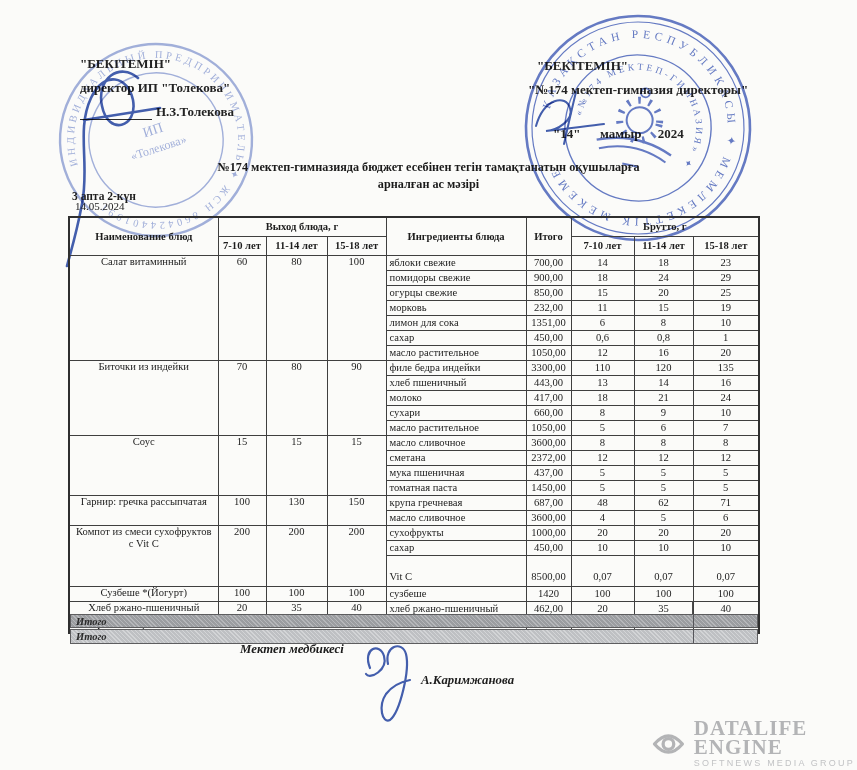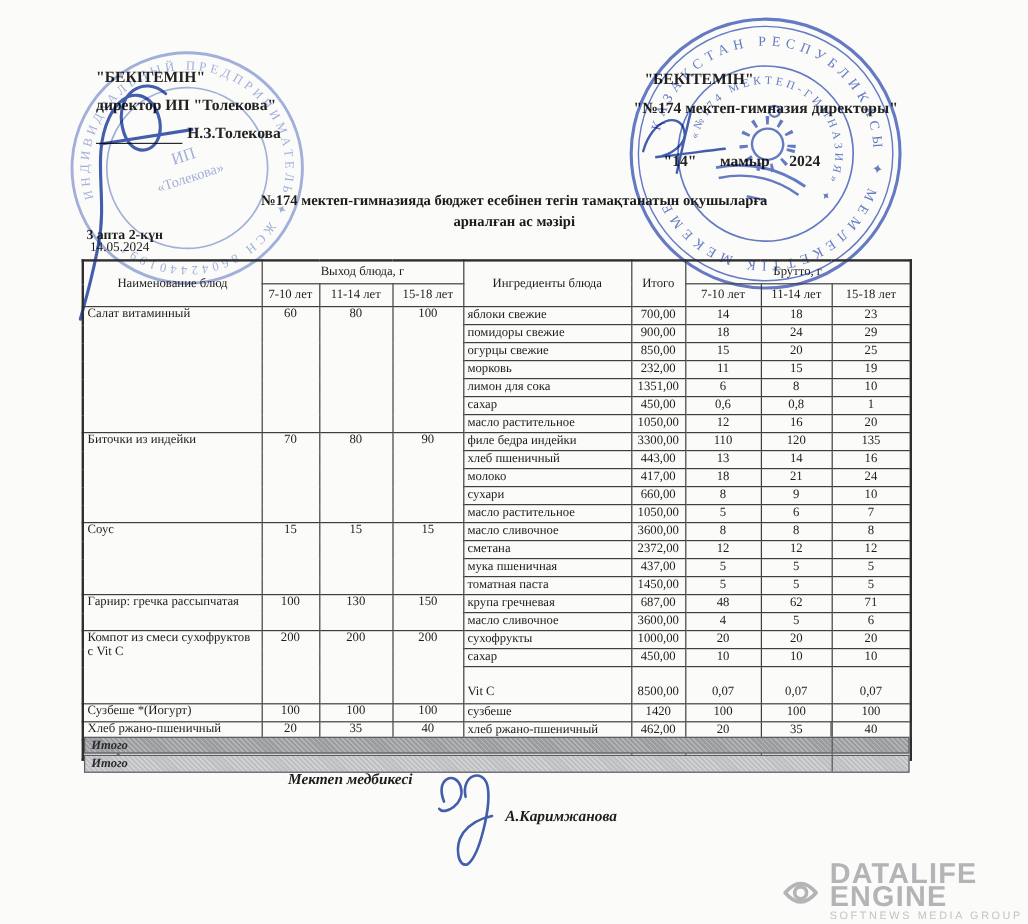--- a/index.html
+++ b/index.html
@@ -8,40 +8,40 @@
   .abs{position:absolute;}
   .ws-pre{white-space:pre;}
   .hdr-line{font-size:13px;font-weight:bold;color:#232323;}
   .uline{display:inline-block;border-bottom:1.2px solid #2a2a2a;height:12px;vertical-align:bottom;margin-right:4px;}
   .title{width:857px;text-align:center;font-size:12.2px;font-weight:bold;line-height:17px;color:#1a1a1a;}
   .meta-week{font-size:11.5px;font-weight:bold;}
   .meta-date{font-size:11px;}
 
   table.menu{border-collapse:collapse;table-layout:fixed;width:690px;border:2px solid #2f2f2f;}
   table.menu th,table.menu td{border:1px solid #3f3f3f;overflow:hidden;}
-  table.menu th{font-weight:normal;font-size:10.6px;padding:1px 1px;height:16px;text-align:center;line-height:12px;}
+  table.menu th{font-weight:bold;font-size:10.6px;padding:1px 1px;height:16px;text-align:center;line-height:12px;}
   table.menu td{font-size:10.6px;line-height:11.5px;padding:0 3px;height:14px;}
   .c-num{text-align:center;}
   .c-ing{text-align:left;}
-  .c-name{text-align:left;vertical-align:top;padding-top:1px;margin-top:39px;}
+  .c-name{text-align:center;vertical-align:top;padding-top:1px;margin-top:39px;}
   .c-top{vertical-align:top;padding-top:1px;}
   tr.tall td{height:26px;}
   tr.tall td.vb{vertical-align:bottom;padding-bottom:4px;}
   .c-kcal{font-weight:bold;text-align:left;}
 
   .gap-box{border-left:1.2px solid #4a4a4a;border-right:1.6px solid #3a3a3a;}
   .total-bar{box-sizing:border-box;border:1px solid #5d5d5f;display:flex;align-items:center;
              font-size:10.5px;font-weight:bold;font-style:italic;color:#2b2b2b;padding-left:5px;
              background-image:repeating-linear-gradient(45deg, rgba(255,255,255,.22) 0 1px, rgba(0,0,0,0.04) 1px 3px);}
   .total-divider{position:absolute;top:0;bottom:0;width:1px;background:#55555a;}
 
   .nurse{font-size:12.8px;font-weight:bold;font-style:italic;color:#1c1c1c;}
 
   .wm{display:flex;align-items:center;gap:9px;font-family:"Liberation Sans","DejaVu Sans",sans-serif;}
-  .wm-brand{font-size:24px;font-weight:bold;letter-spacing:1px;color:#b3b4b6;line-height:19px;}
+  .wm-brand{font-size:21px;font-weight:bold;letter-spacing:1px;color:#b3b4b6;line-height:19px;font-family:Liberation Serif, serif;}
   .wm-sub{font-size:9px;letter-spacing:2.2px;color:#c2c3c5;line-height:12px;}
 
   .stamp{mix-blend-mode:multiply;}
   svg text{font-family:"Liberation Serif","DejaVu Serif",serif;}
 </style>
 </head>
 <body>
 
 <div class="page">
 

